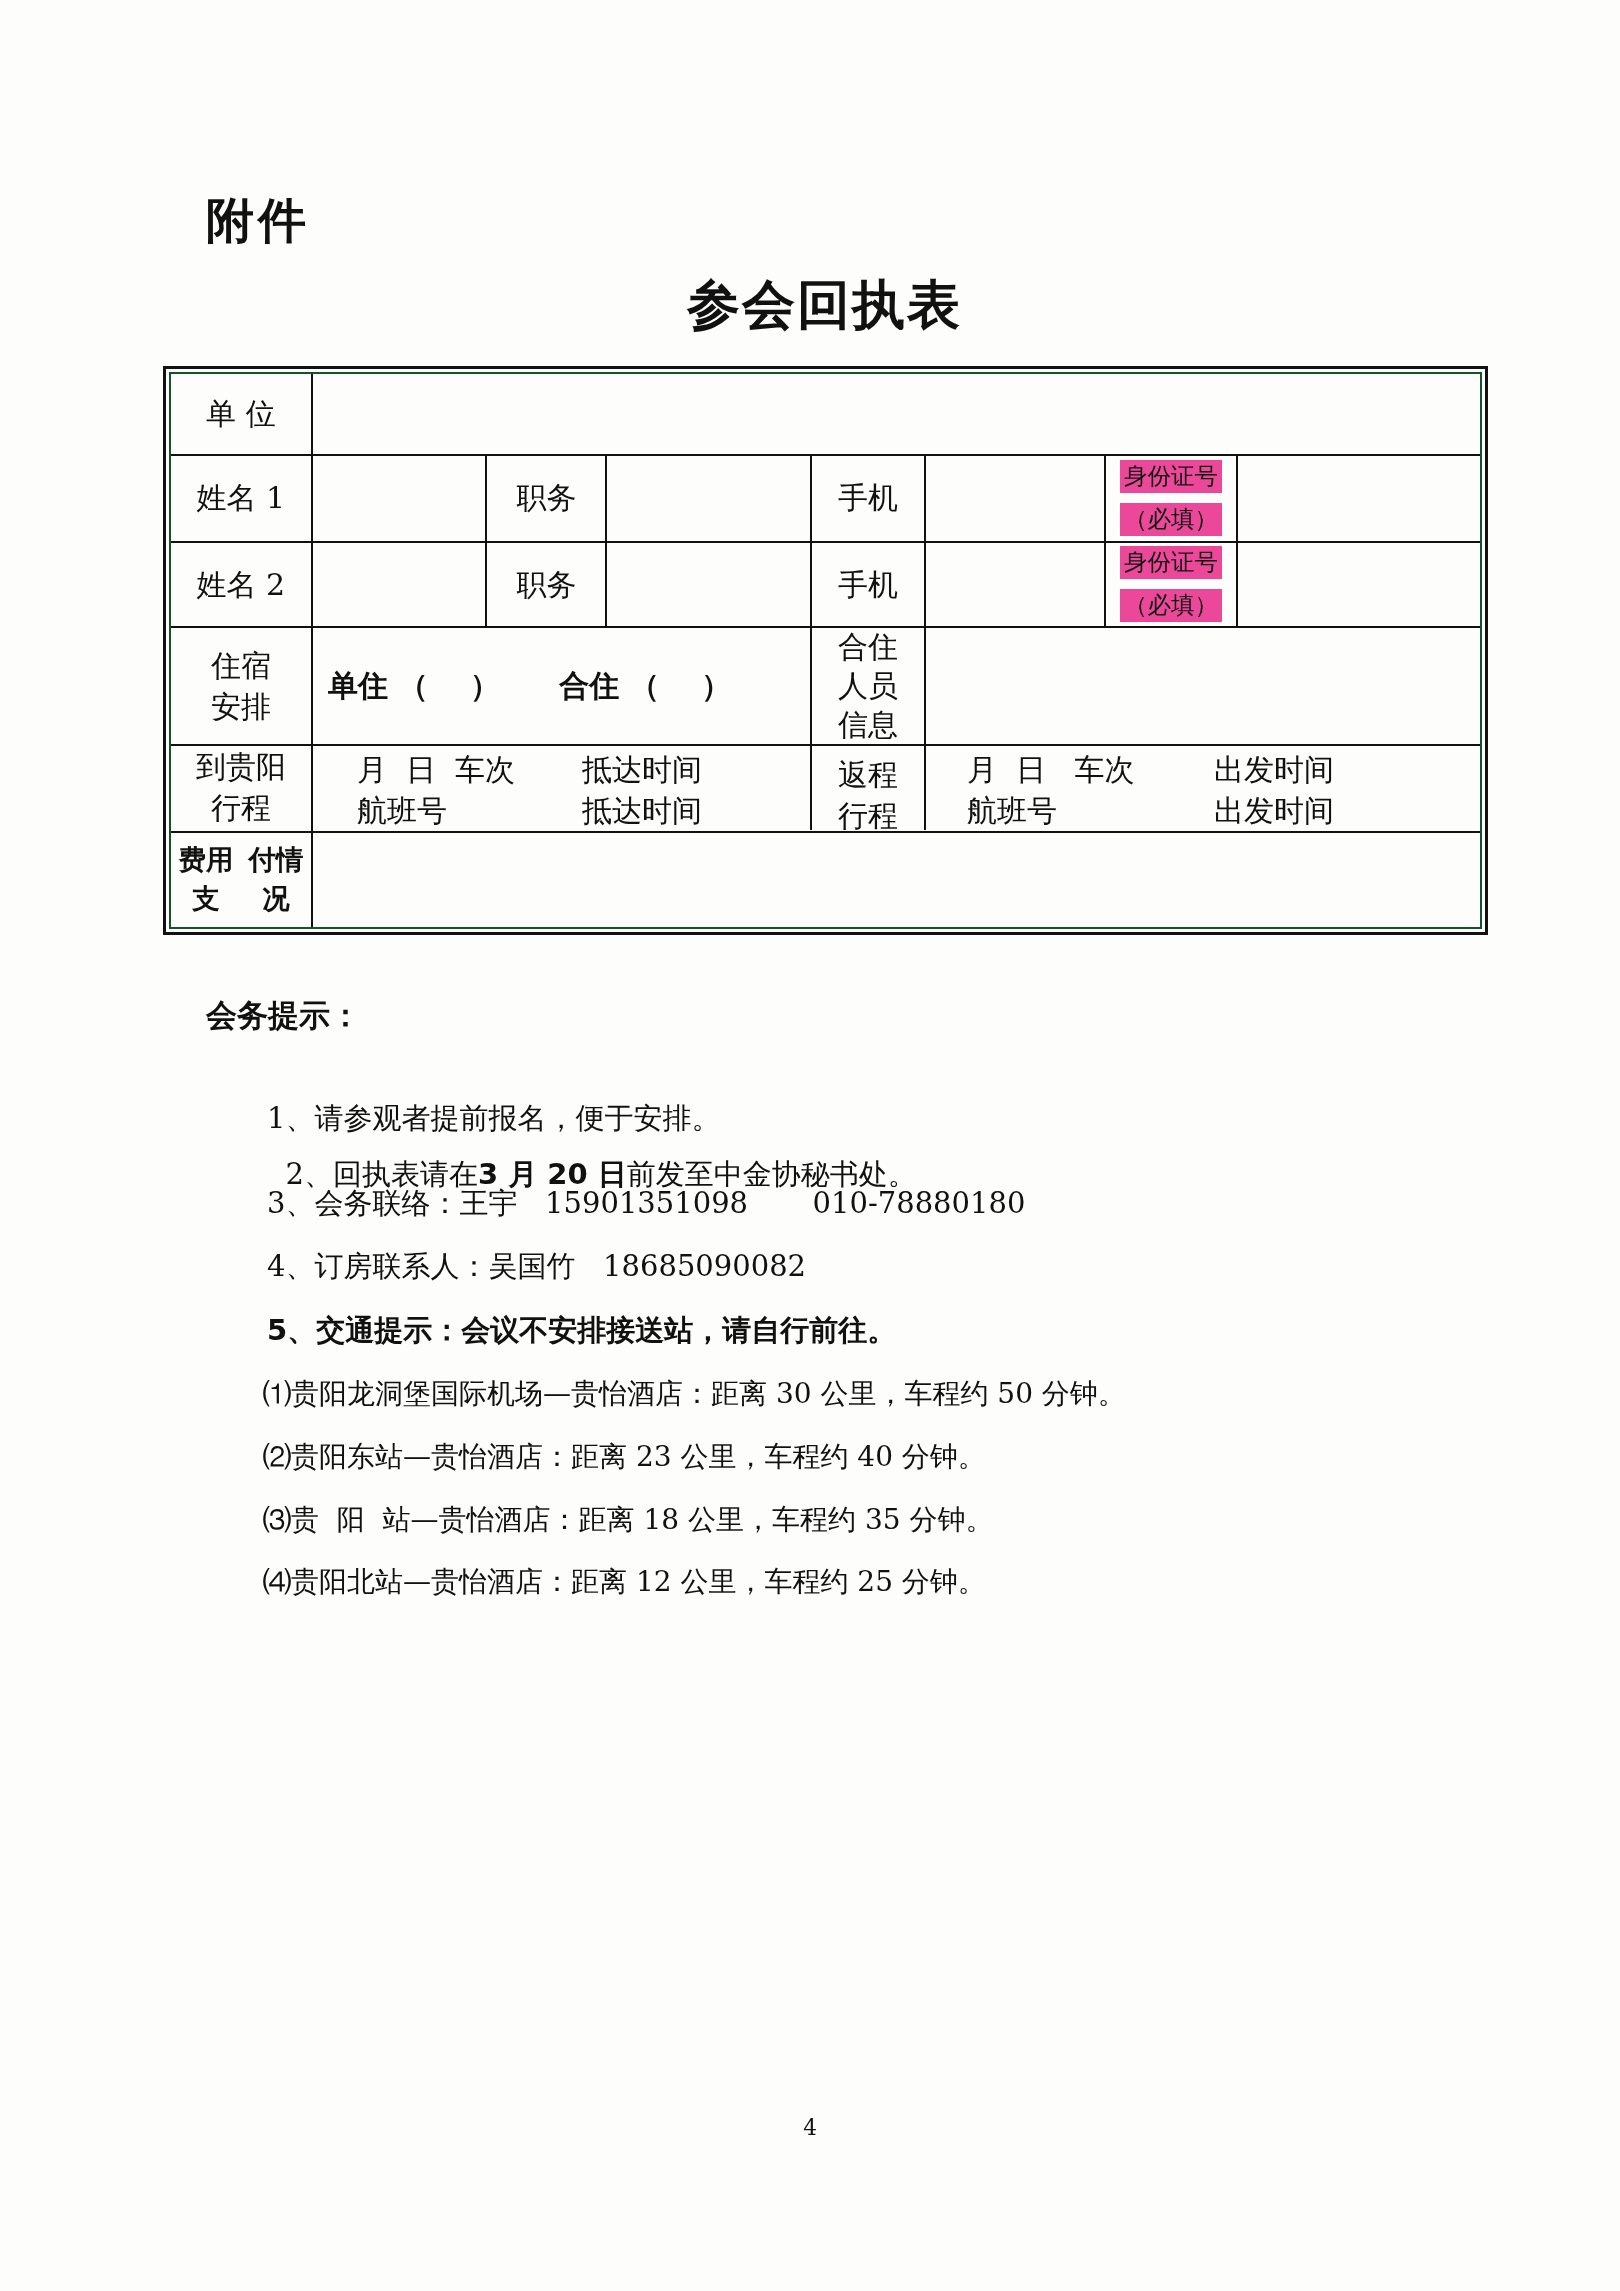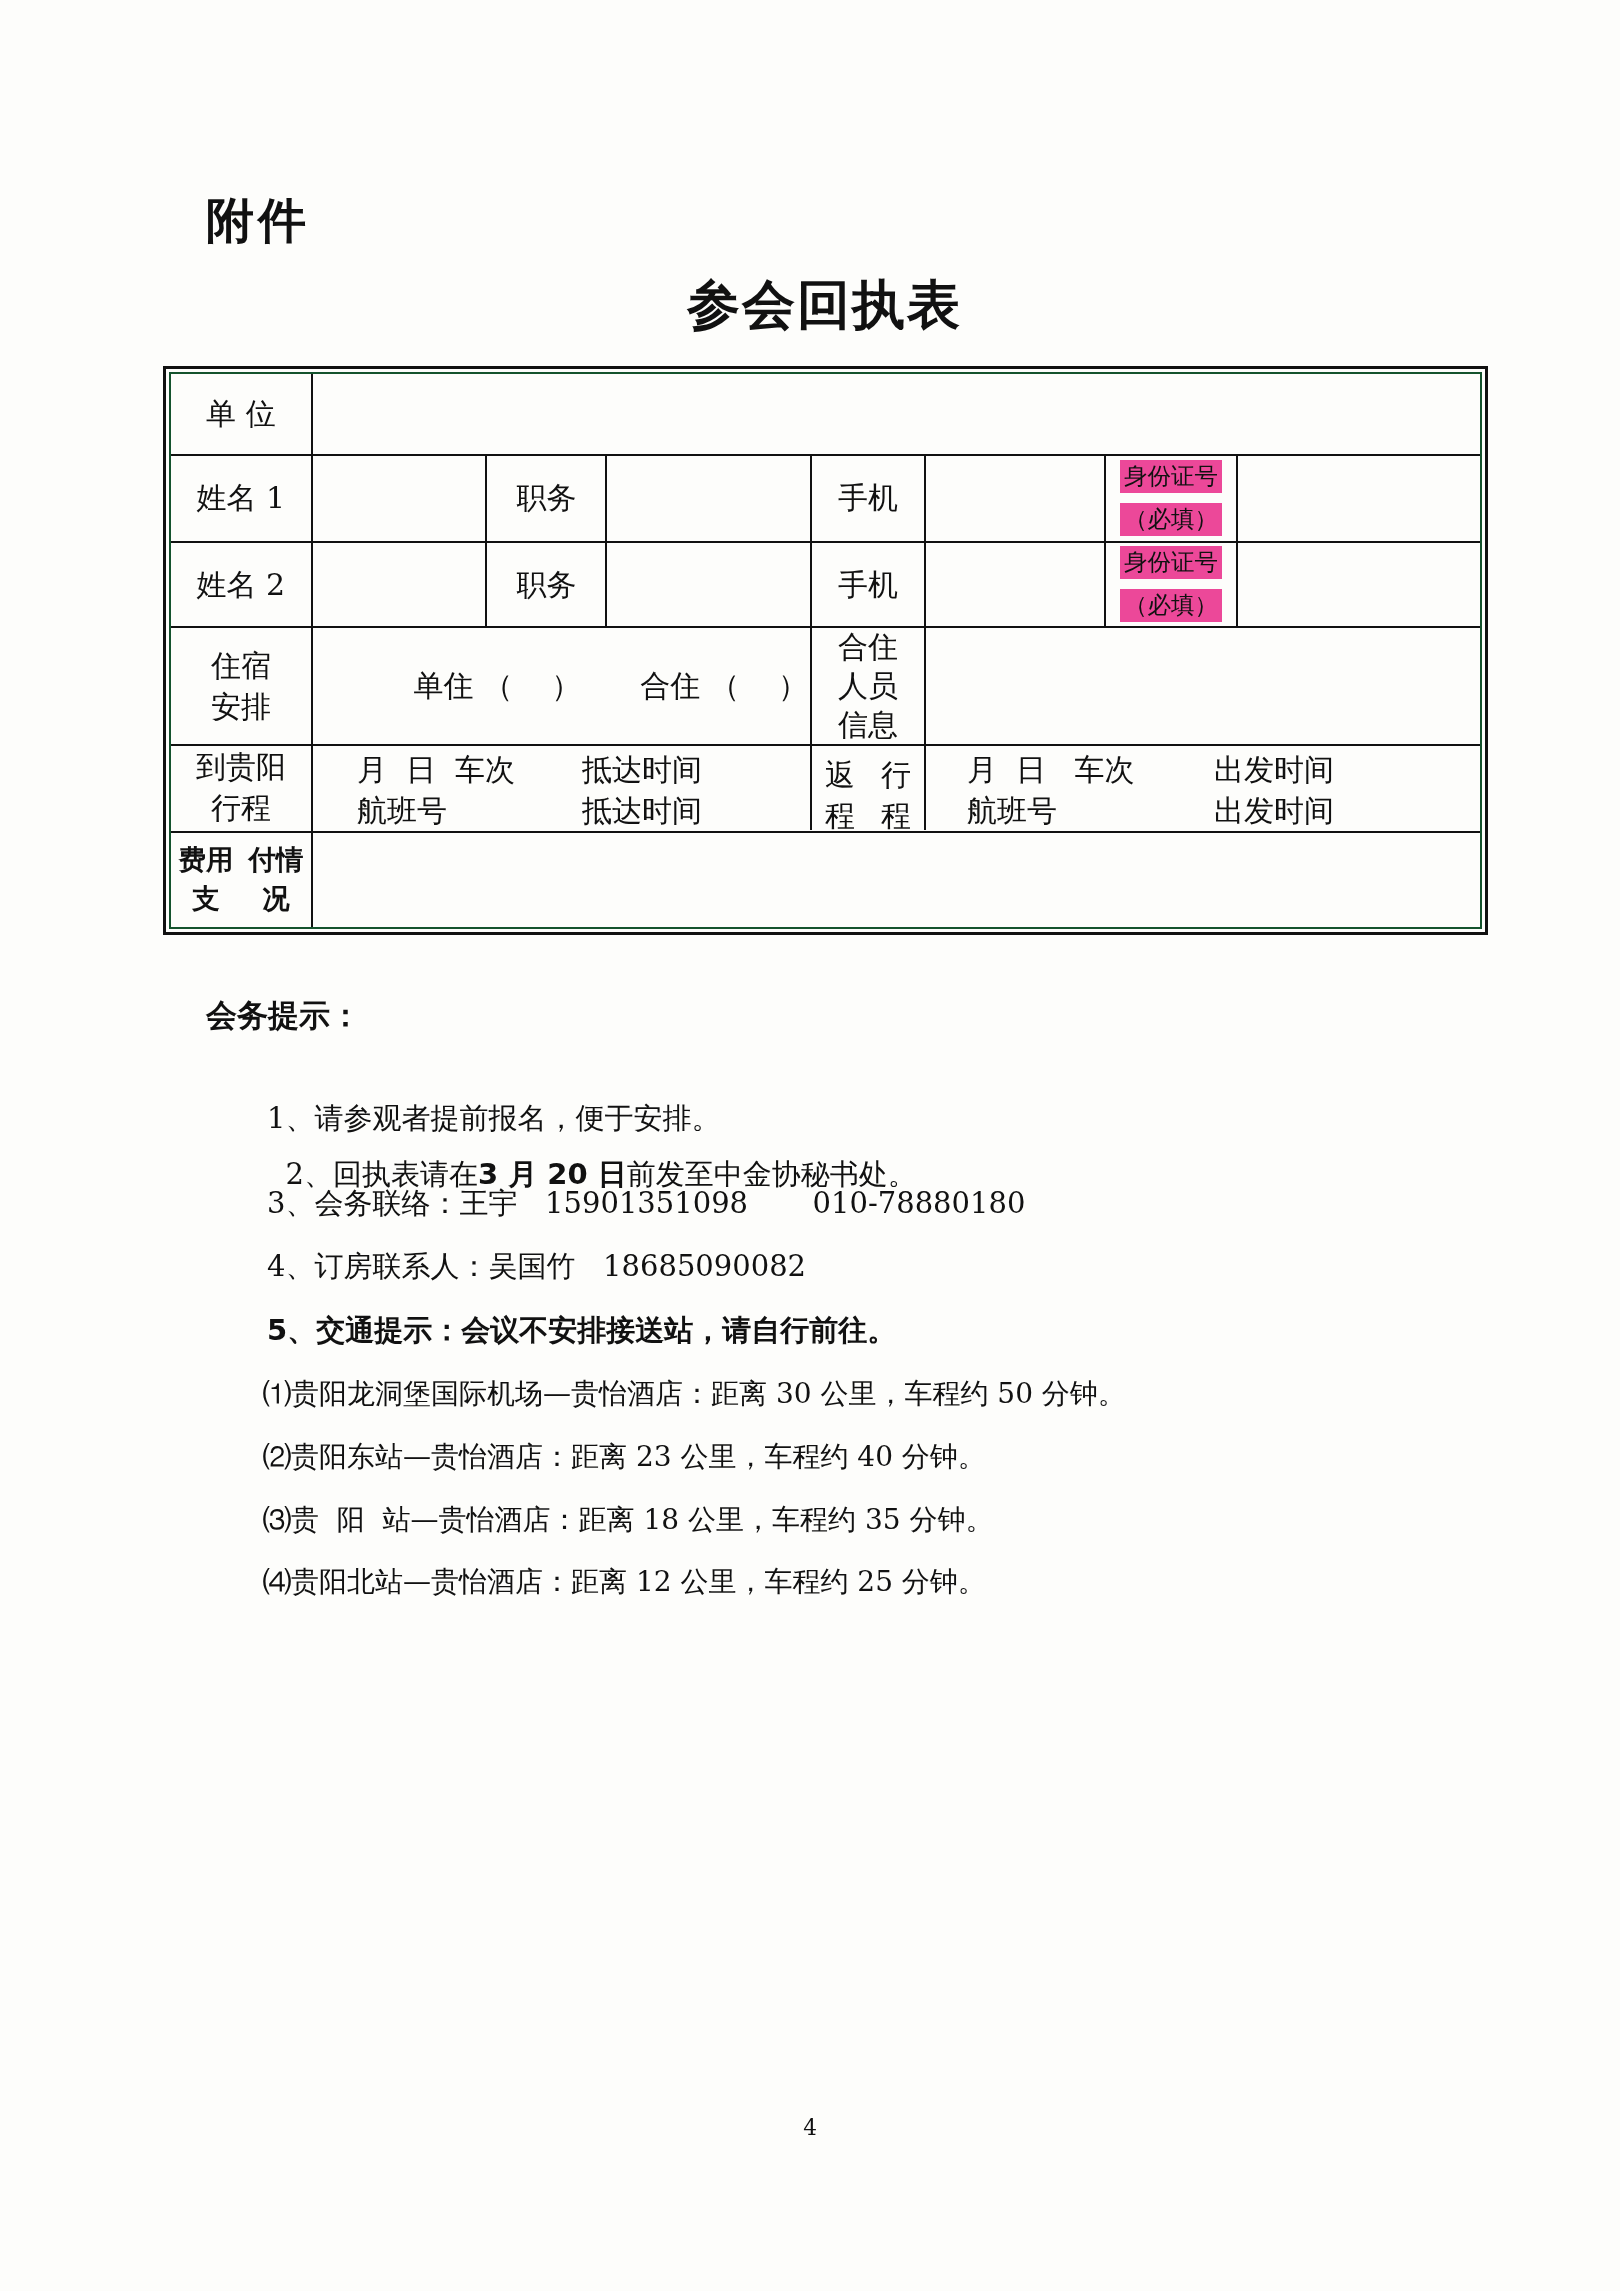--- a/index.html
+++ b/index.html
@@ -9,21 +9,21 @@
     overflow:hidden;
   }
   .abs { position:absolute; }
   .attach { left:206px; top:189px; font-size:48px; font-weight:bold; font-family:"DejaVu Sans","Liberation Sans",sans-serif; letter-spacing:3.9px; }
   .title { left:0; width:1620px; top:270px; text-align:center; font-size:53px; font-weight:bold; font-family:"DejaVu Sans","Liberation Sans",sans-serif; letter-spacing:2px; padding-left:29px; box-sizing:border-box; }
   .tbl-outer { left:163px; top:366px; width:1325px; height:569px; border:3.9px solid #111; box-sizing:border-box; }
   .tbl-inner { position:absolute; left:2.9px; top:2.9px; right:2.9px; bottom:2.9px; border:2px solid #14532d; }
   .hl { position:absolute; height:2px; background:#111; }
   .vl { position:absolute; width:2px; background:#111; }
   .cell { position:absolute; display:flex; align-items:center; justify-content:center; text-align:center; font-size:30px; line-height:41px; }
-  .cell.left { justify-content:flex-end; }
+  .cell.left { justify-content:flex-start;font-weight:bold; }
   .yel { background:#ec4899; font-size:23.5px; line-height:33px; padding:0 3.9px; display:inline-block; }
   .idwrap { display:flex; flex-direction:column; align-items:center; gap:9.8px; }
   .bold { font-weight:bold; font-family:"DejaVu Sans","Liberation Sans",sans-serif; }
   .notes { left:206px; top:995px; font-size:31px; font-family:"DejaVu Sans","Liberation Sans",sans-serif; font-weight:bold; }
   .note { position:absolute; font-size:29px; white-space:pre; }
   .num-bold { font-weight:bold; font-family:"DejaVu Sans","Liberation Sans",sans-serif; }
   .pageno { left:0; width:1620px; top:2115px; text-align:center; font-size:21.6px; }
 </style>
 </head>
 <body>
@@ -101,21 +101,21 @@
     <div class="abs" style="left:186px;top:375px;font-size:30px;line-height:41px;">
       <div style="display:flex;">
         <span style="width:225px;white-space:pre;">月  日  车次</span>
         <span>抵达时间</span>
       </div>
       <div style="display:flex;">
         <span style="width:225px;">航班号</span>
         <span>抵达时间</span>
       </div>
     </div>
-    <div class="cell" style="left:641px;top:371px;width:112px;height:101px;flex-direction:row;">
+    <div class="cell" style="left:641px;top:371px;width:112px;height:101px;flex-direction:column;">
       <span>返程</span>
       <span>行程</span>
     </div>
     <div class="abs" style="left:796px;top:375px;font-size:30px;line-height:41px;">
       <div style="display:flex;">
         <span style="width:247px;white-space:pre;">月  日   车次</span>
         <span>出发时间</span>
       </div>
       <div style="display:flex;">
         <span style="width:247px;">航班号</span>

